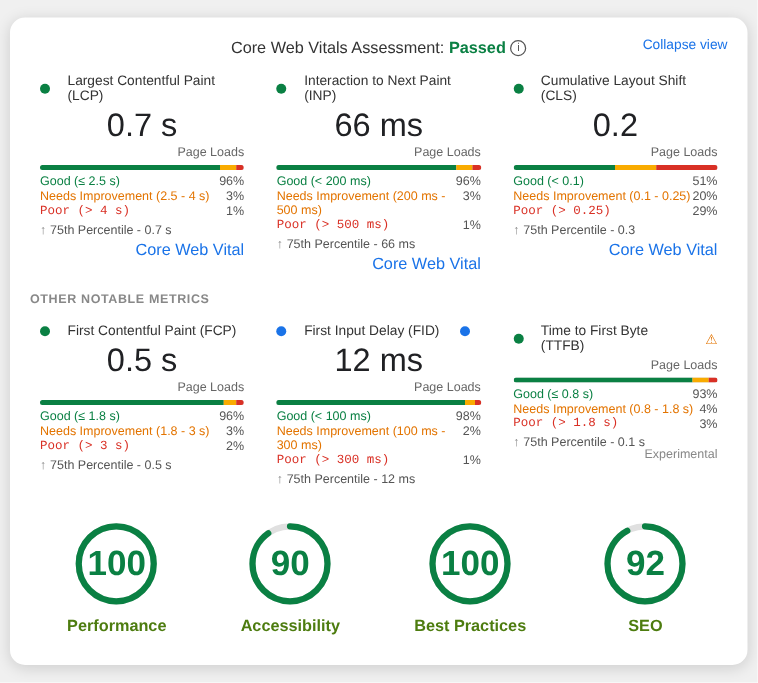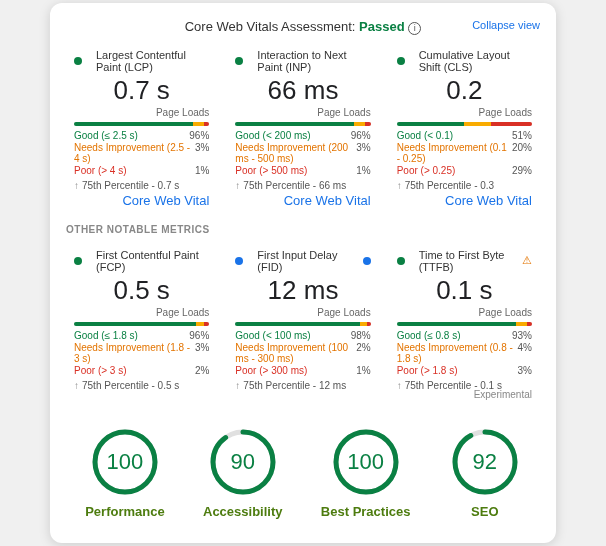--- a/index.html
+++ b/index.html
@@ -7,21 +7,21 @@
       font-family: Arial, sans-serif;
       background: #f0f0f0;
       display: flex;
       justify-content: center;
       align-items: center;
       min-height: 100vh;
     }
     .card {
       background: #fff;
       border-radius: 12px;
-      width: 506px;
+      width: 590px;
       padding: 16px;
       box-shadow: 0 2px 12px rgba(0,0,0,0.15);
     }
     .header {
       text-align: center;
       font-size: 13px;
       color: #333;
       margin-bottom: 4px;
       position: relative;
     }
@@ -105,21 +105,21 @@
     .metric-rows { margin-top: 4px; }
     .metric-row {
       display: flex;
       justify-content: space-between;
       font-size: 10px;
       margin-bottom: 1px;
     }
     .metric-row .label { color: #333; }
     .metric-row .label.green { color: #0a8043; }
     .metric-row .label.orange { color: #e37400; }
-    .metric-row .label.red { color: #d93025; }
+    .metric-row .label.red { color: #d93025; font-family: Liberation Mono, monospace; }
     .metric-row .value { color: #555; }
     .percentile {
       font-size: 10px;
       color: #555;
       margin-top: 4px;
       display: flex;
       align-items: center;
       gap: 3px;
     }
     .core-web-vital {
@@ -153,22 +153,22 @@
       height: 72px;
     }
     .score-circle svg {
       transform: rotate(-90deg);
     }
     .score-text {
       position: absolute;
       top: 50%;
       left: 50%;
       transform: translate(-50%, -50%);
-      font-size: 22px;
-      font-weight: normal;
+      font-size: 28px;
+      font-weight: bold;
     }
     .score-label {
       font-size: 13px;
       font-weight: bold;
       color: #4d7c0f;
     }
     .experimental-label {
       font-size: 10px;
       color: #888;
       text-align: right;
@@ -350,21 +350,20 @@
           <span style="color:#888">↑</span> 
           <span>75th Percentile - 12 ms</span>
         </div>
       </div>
       <div class="metric-card">
         <div class="metric-title">
           <span class="dot dot-green"></span>
           <span>Time to First Byte (TTFB)</span>
           <span style="color: rgb(227, 116, 0); font-size: 11px;">⚠</span>
         </div>
-        <div class="metric-value">0.1 s</div>
         <div class="page-loads-label">Page Loads</div>
         <div class="progress-bar-container">
           <div class="pb-green" style="width: 88%;"></div>
           <div class="pb-yellow" style="width: 8%;"></div>
           <div class="pb-red" style="width: 4%;"></div>
         </div>
         <div class="metric-rows">
           <div class="metric-row">
             <span class="label green">Good (≤ 0.8 s)</span>
             <span class="value">93%</span>

